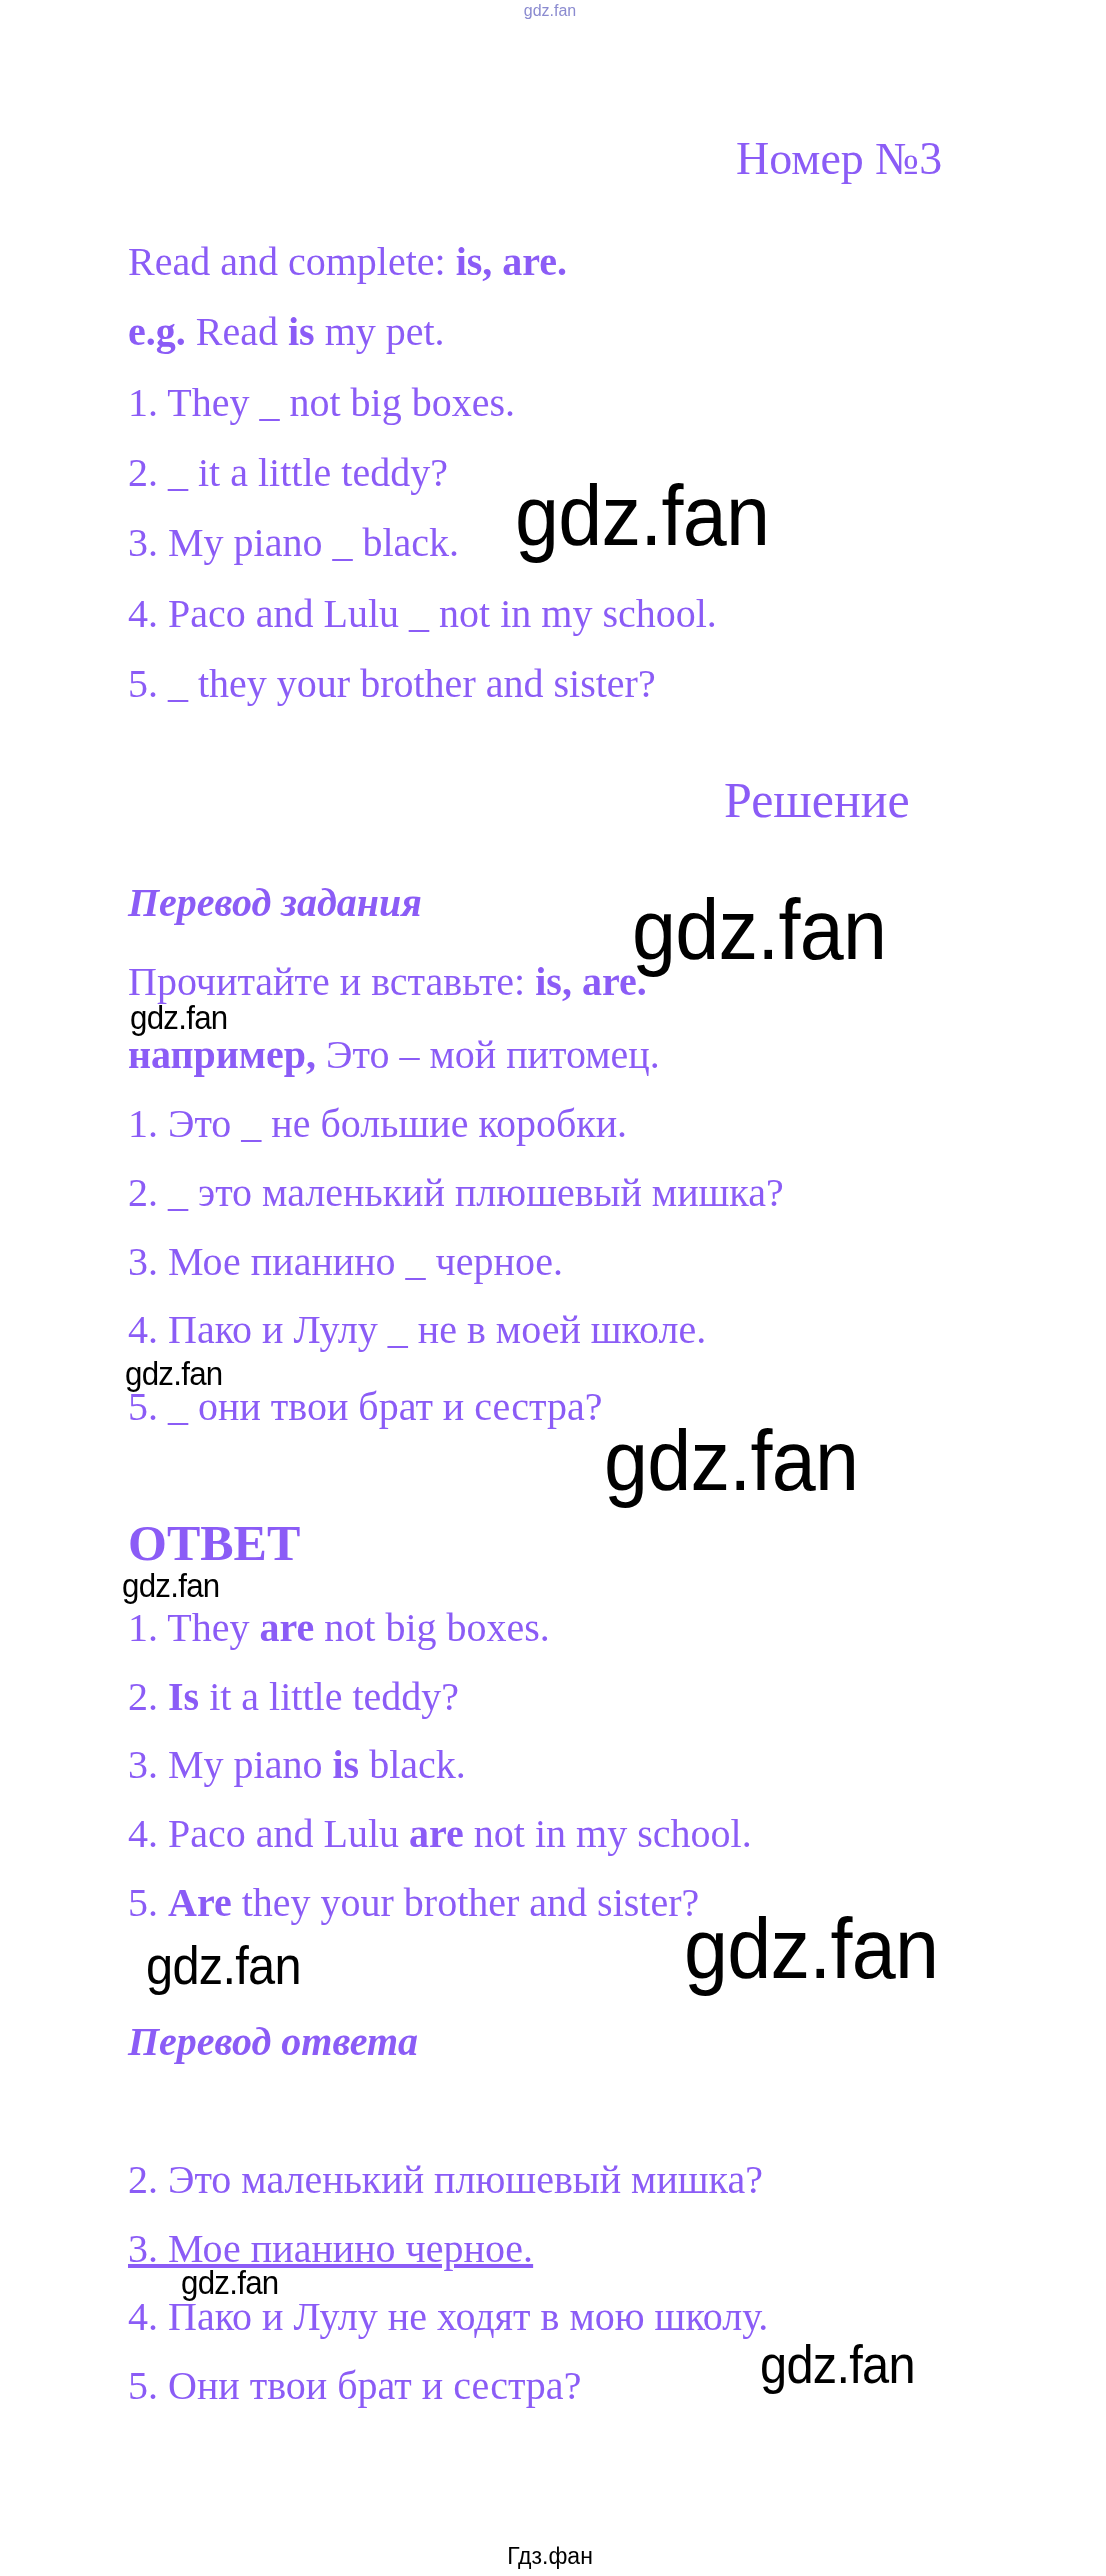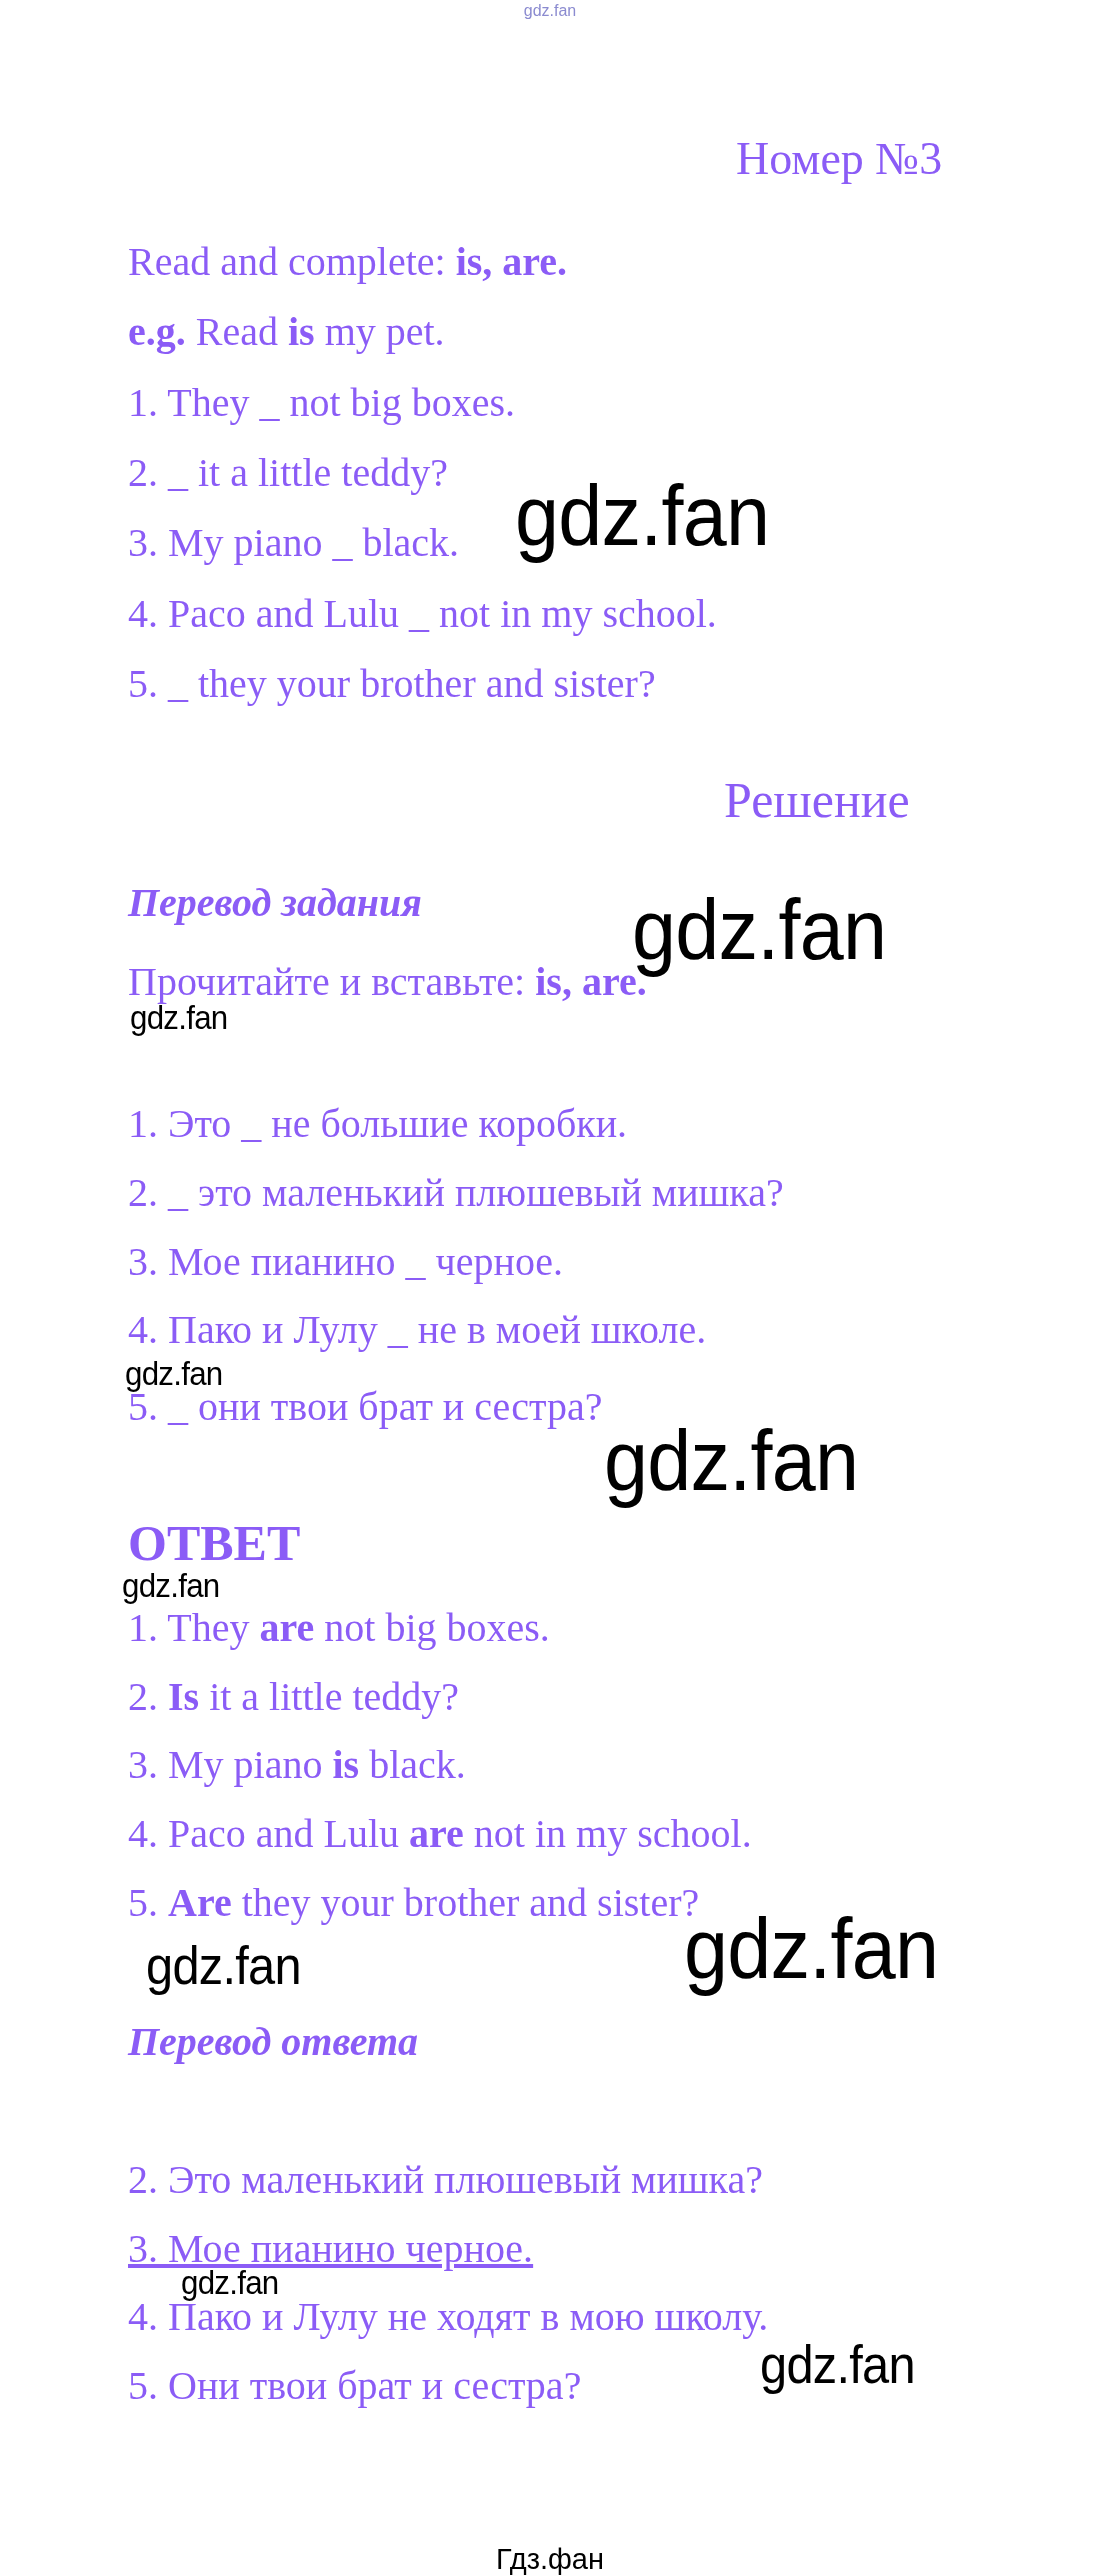--- a/index.html
+++ b/index.html
@@ -42,21 +42,21 @@
     font-family:"Liberation Sans", sans-serif;
     font-size:16px;
     letter-spacing:0;
     transform:none;
   }
   .footer{
     position:absolute;
     left:0; right:0; top:2543px;
     text-align:center;
     font-family:"Liberation Sans", sans-serif;
-    font-size:29px;
+    font-size:23px;
     color:#000000;
   }
 </style>
 </head>
 <body>
 
 <div class="page">
 
   <div class="wm wm-top" style="color: rgb(139, 139, 208);">gdz.fan</div>
 
@@ -75,20 +75,21 @@
 
   <div class="ln" style="left:724px;top:773px;font-size:50px;">Решение</div>
 
   <div class="ln hd-bi" style="top:881px;">Перевод задания</div>
   <div class="wm wm-big" style="left:632px;top:886px;">gdz.fan</div>
 
   <div class="ln" style="top:960px;"><span>Прочитайте и вставьте: </span><span class="b">is, are.</span></div>
 
   <div class="wm wm-small" style="left:130px;top:1000px;">gdz.fan</div>
 
+  <div class="ln" style="top:1033px;"><span class="b">например,</span><span> Это – мой питомец.</span></div>
 
   <div class="ln" style="top:1102px;">1. Это _ не большие коробки.</div>
   <div class="ln" style="top:1171px;">2. _ это маленький плюшевый мишка?</div>
   <div class="ln" style="top:1240px;">3. Мое пианино _ черное.</div>
   <div class="ln" style="top:1308px;">4. Пако и Лулу _ не в моей школе.</div>
   <div class="wm wm-small" style="left:125px;top:1356px;">gdz.fan</div>
   <div class="ln" style="top:1385px;">5. _ они твои брат и сестра?</div>
 
   <div class="wm wm-big" style="left:604px;top:1417px;">gdz.fan</div>
 

